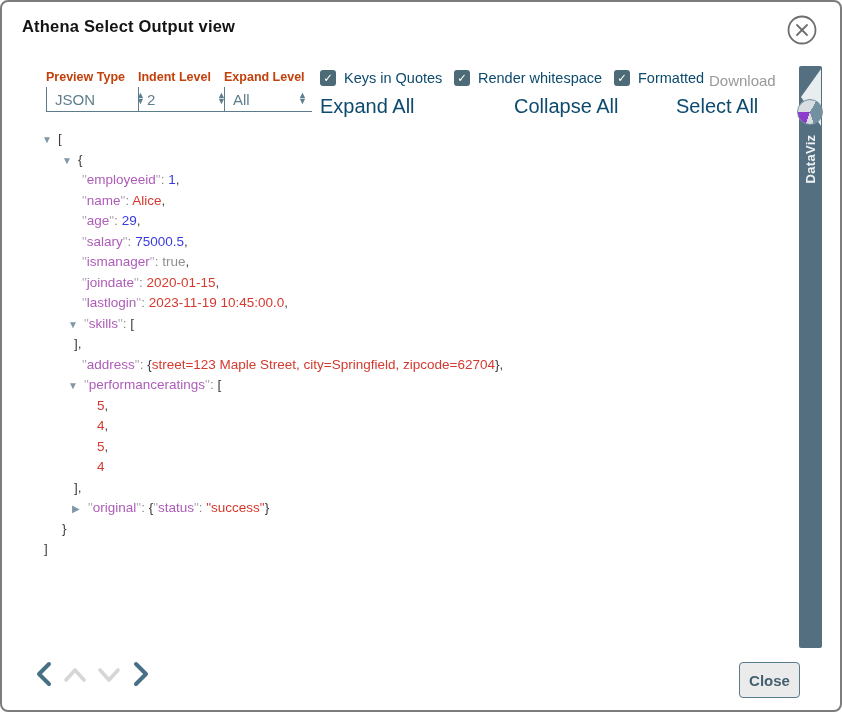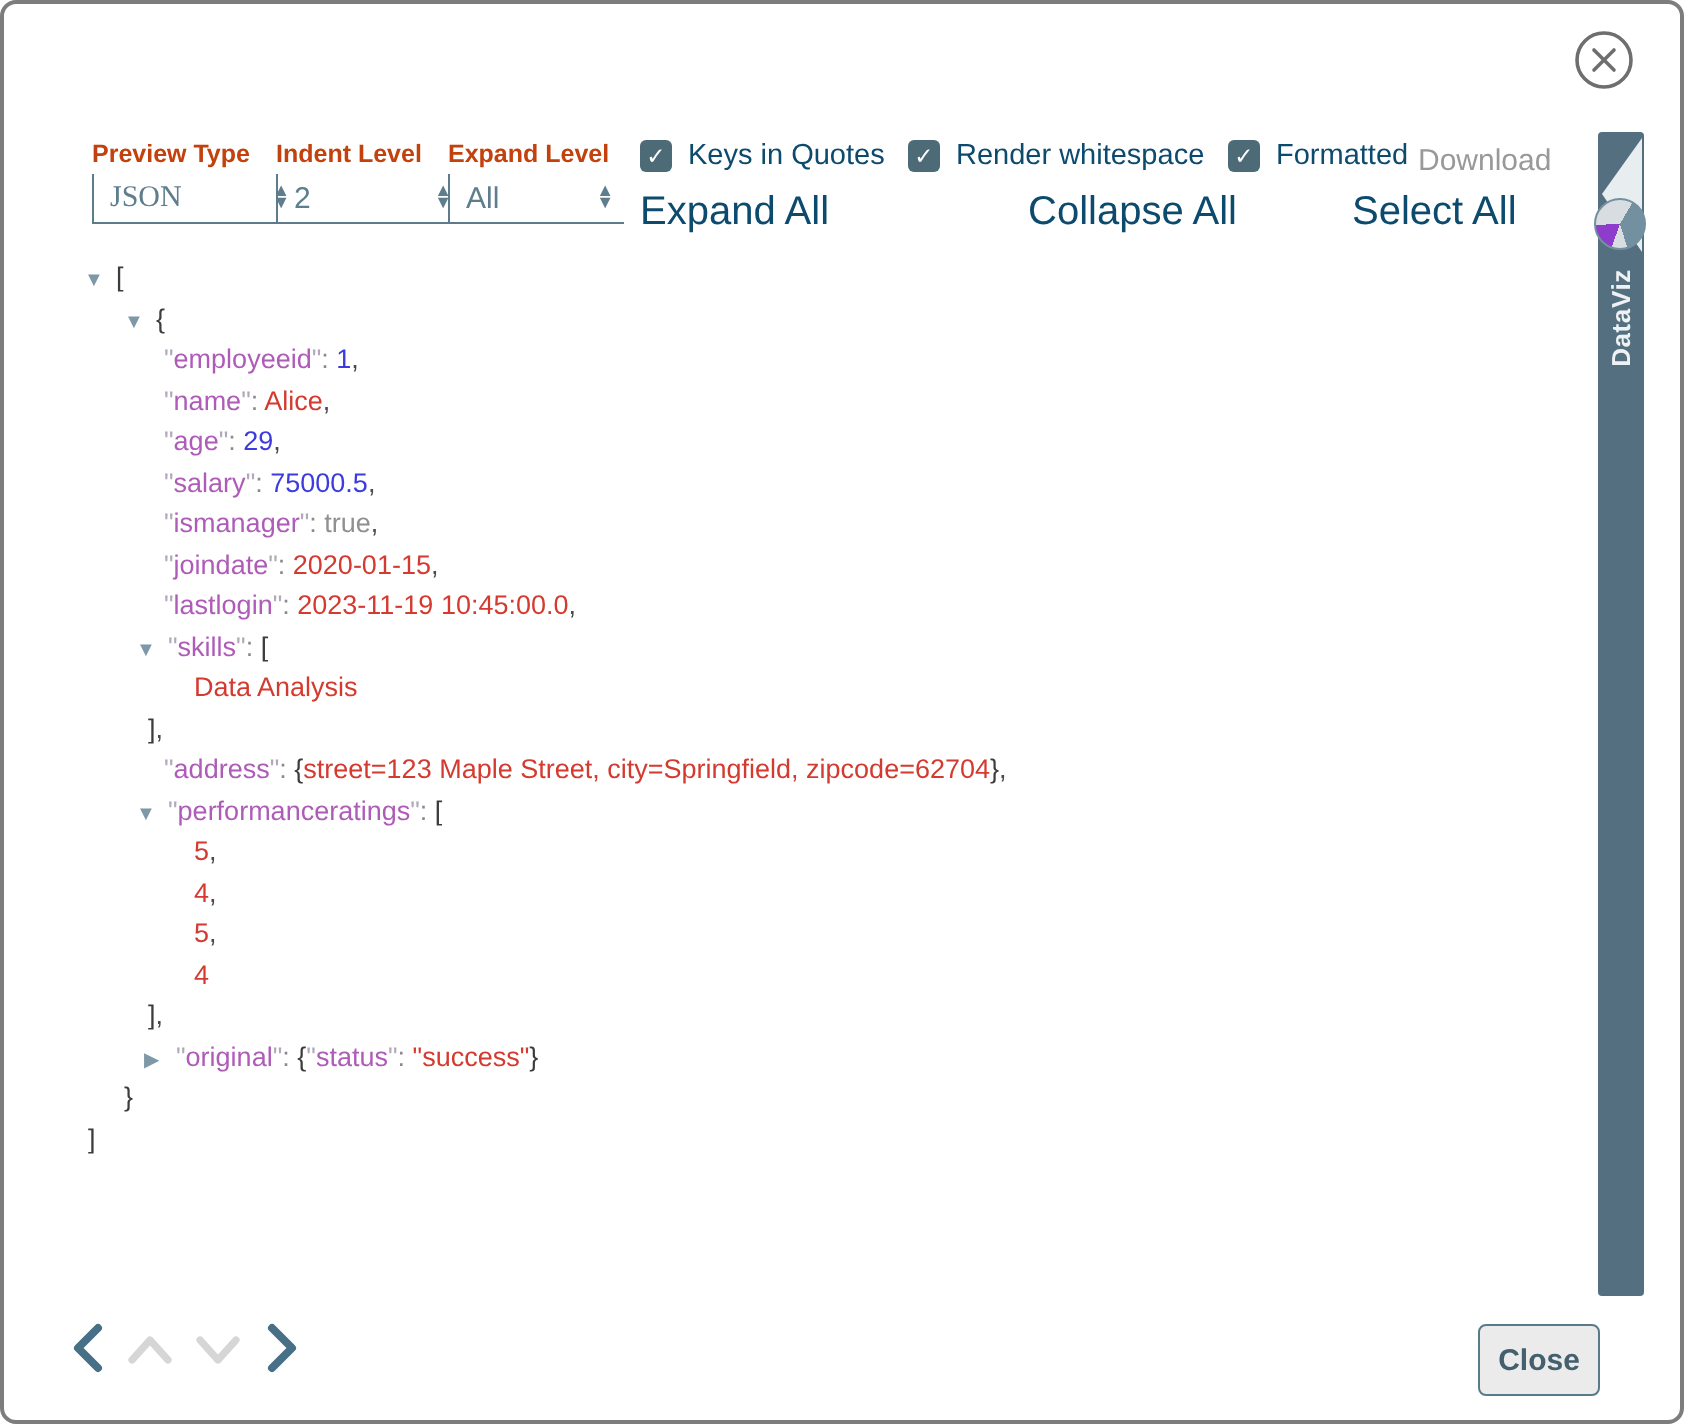--- a/index.html
+++ b/index.html
@@ -7,21 +7,21 @@
   .modal{position:relative;width:842px;height:712px;box-sizing:border-box;border:2px solid #7d7d7d;border-radius:8px;background:#fff;overflow:hidden;}
 
   .title{position:absolute;left:20px;top:15px;font-size:16.5px;font-weight:700;color:#141414;letter-spacing:.2px;}
   .close-x{position:absolute;left:783px;top:11px;width:34px;height:34px;cursor:pointer;}
 
   
   .sel{position:absolute;top:68px;}
   .sel .lbl{font-size:12.5px;font-weight:700;color:#c2410c;margin-bottom:3px;}
   .sel .box{height:24px;border-left:1px solid #5c7c8c;border-bottom:1px solid #5c7c8c;display:flex;align-items:center;justify-content:space-between;color:#5f7e8d;font-size:15px;padding:0 5px 0 8px;cursor:pointer;}
   .stepper{display:flex;flex-direction:column;line-height:.62;font-size:9px;color:#5f7e8d;}
-  .sel1{left:44px;}.sel1 .box{width:90px;font-family:Liberation Serif, serif;}
+  .sel1{left:44px;}.sel1 .box{width:90px;}
   .sel2{left:136px;}.sel2 .box{width:79px;}
   .sel3{left:222px;}.sel3 .box{width:74px;}
 
   
   .cbrow{position:absolute;top:68px;display:flex;align-items:center;}
   .cb{display:inline-flex;width:16px;height:16px;border-radius:3px;background:#4d6a77;color:#fff;font-size:11.5px;align-items:center;justify-content:center;margin-right:8px;cursor:pointer;}
   .cbl{font-size:14.5px;color:#0c4a6e;}
   .cb1{left:318px;}.cb2{left:452px;}.cb3{left:612px;}
   .download{position:absolute;left:707px;top:70px;font-size:15px;color:#999;cursor:pointer;}
   .lnk{position:absolute;top:93px;font-size:20px;color:#0c4a6e;cursor:pointer;}
@@ -48,20 +48,21 @@
 
   
   .nav{position:absolute;cursor:pointer;}
   .closebtn{position:absolute;left:737px;top:660px;width:61px;height:36px;background:#ebebeb;border:1px solid #587a8a;border-radius:4px;color:#44606e;font-size:15px;font-weight:600;font-family:"Liberation Sans",sans-serif;cursor:pointer;}
 </style>
 </head>
 <body>
 
 <div class="modal">
 
+  <div class="title">Athena Select Output view</div>
 
   <svg class="close-x" viewBox="0 0 34 34">
     <circle cx="17" cy="17" r="13.5" fill="none" stroke="#6e6e6e" stroke-width="1.8"></circle>
     <line x1="12" y1="12" x2="22" y2="22" stroke="#6e6e6e" stroke-width="1.8" stroke-linecap="round"></line>
     <line x1="22" y1="12" x2="12" y2="22" stroke="#6e6e6e" stroke-width="1.8" stroke-linecap="round"></line>
   </svg>
 
   <div class="sel sel1">
     <div class="lbl">Preview Type</div>
     <div class="box">
@@ -115,21 +116,20 @@
       <div class="tree-line" style="padding-left: 40px;"><span class="m">▼</span><span class="br">[</span></div>
       <div class="tree-line" style="padding-left: 60px;"><span class="m">▼</span><span class="br">{</span></div>
       <div class="tree-line" style="padding-left: 80px;"><span class="q">"</span><span class="k">employeeid</span><span class="q">"</span><span class="c">: </span><span class="n">1</span><span class="cm">,</span></div>
       <div class="tree-line" style="padding-left: 80px;"><span class="q">"</span><span class="k">name</span><span class="q">"</span><span class="c">: </span><span class="s">Alice</span><span class="cm">,</span></div>
       <div class="tree-line" style="padding-left: 80px;"><span class="q">"</span><span class="k">age</span><span class="q">"</span><span class="c">: </span><span class="n">29</span><span class="cm">,</span></div>
       <div class="tree-line" style="padding-left: 80px;"><span class="q">"</span><span class="k">salary</span><span class="q">"</span><span class="c">: </span><span class="n">75000.5</span><span class="cm">,</span></div>
       <div class="tree-line" style="padding-left: 80px;"><span class="q">"</span><span class="k">ismanager</span><span class="q">"</span><span class="c">: </span><span class="b">true</span><span class="cm">,</span></div>
       <div class="tree-line" style="padding-left: 80px;"><span class="q">"</span><span class="k">joindate</span><span class="q">"</span><span class="c">: </span><span class="s">2020-01-15</span><span class="cm">,</span></div>
       <div class="tree-line" style="padding-left: 80px;"><span class="q">"</span><span class="k">lastlogin</span><span class="q">"</span><span class="c">: </span><span class="s">2023-11-19 10:45:00.0</span><span class="cm">,</span></div>
       <div class="tree-line" style="padding-left: 66px;"><span class="m">▼</span><span class="q">"</span><span class="k">skills</span><span class="q">"</span><span class="c">: </span><span class="br">[</span></div>
-      <div class="tree-line" style="padding-left: 95px;"><span class="s">Data Analysis</span></div>
       <div class="tree-line" style="padding-left: 72px;"><span class="br">]</span><span class="cm">,</span></div>
       <div class="tree-line" style="padding-left: 80px;"><span class="q">"</span><span class="k">address</span><span class="q">"</span><span class="c">: </span><span class="br">{</span><span class="s">street=123 Maple Street, city=Springfield, zipcode=62704</span><span class="br">}</span><span class="cm">,</span></div>
       <div class="tree-line" style="padding-left: 66px;"><span class="m">▼</span><span class="q">"</span><span class="k">performanceratings</span><span class="q">"</span><span class="c">: </span><span class="br">[</span></div>
       <div class="tree-line" style="padding-left: 95px;"><span class="s">5</span><span class="cm">,</span></div>
       <div class="tree-line" style="padding-left: 95px;"><span class="s">4</span><span class="cm">,</span></div>
       <div class="tree-line" style="padding-left: 95px;"><span class="s">5</span><span class="cm">,</span></div>
       <div class="tree-line" style="padding-left: 95px;"><span class="s">4</span></div>
       <div class="tree-line" style="padding-left: 72px;"><span class="br">]</span><span class="cm">,</span></div>
       <div class="tree-line" style="padding-left: 70px;"><span class="m">▶</span><span class="q">"</span><span class="k">original</span><span class="q">"</span><span class="c">: </span><span class="br">{</span><span class="q">"</span><span class="k">status</span><span class="q">"</span><span class="c">: </span><span class="s">"success"</span><span class="br">}</span></div>
       <div class="tree-line" style="padding-left: 60px;"><span class="br">}</span></div>

